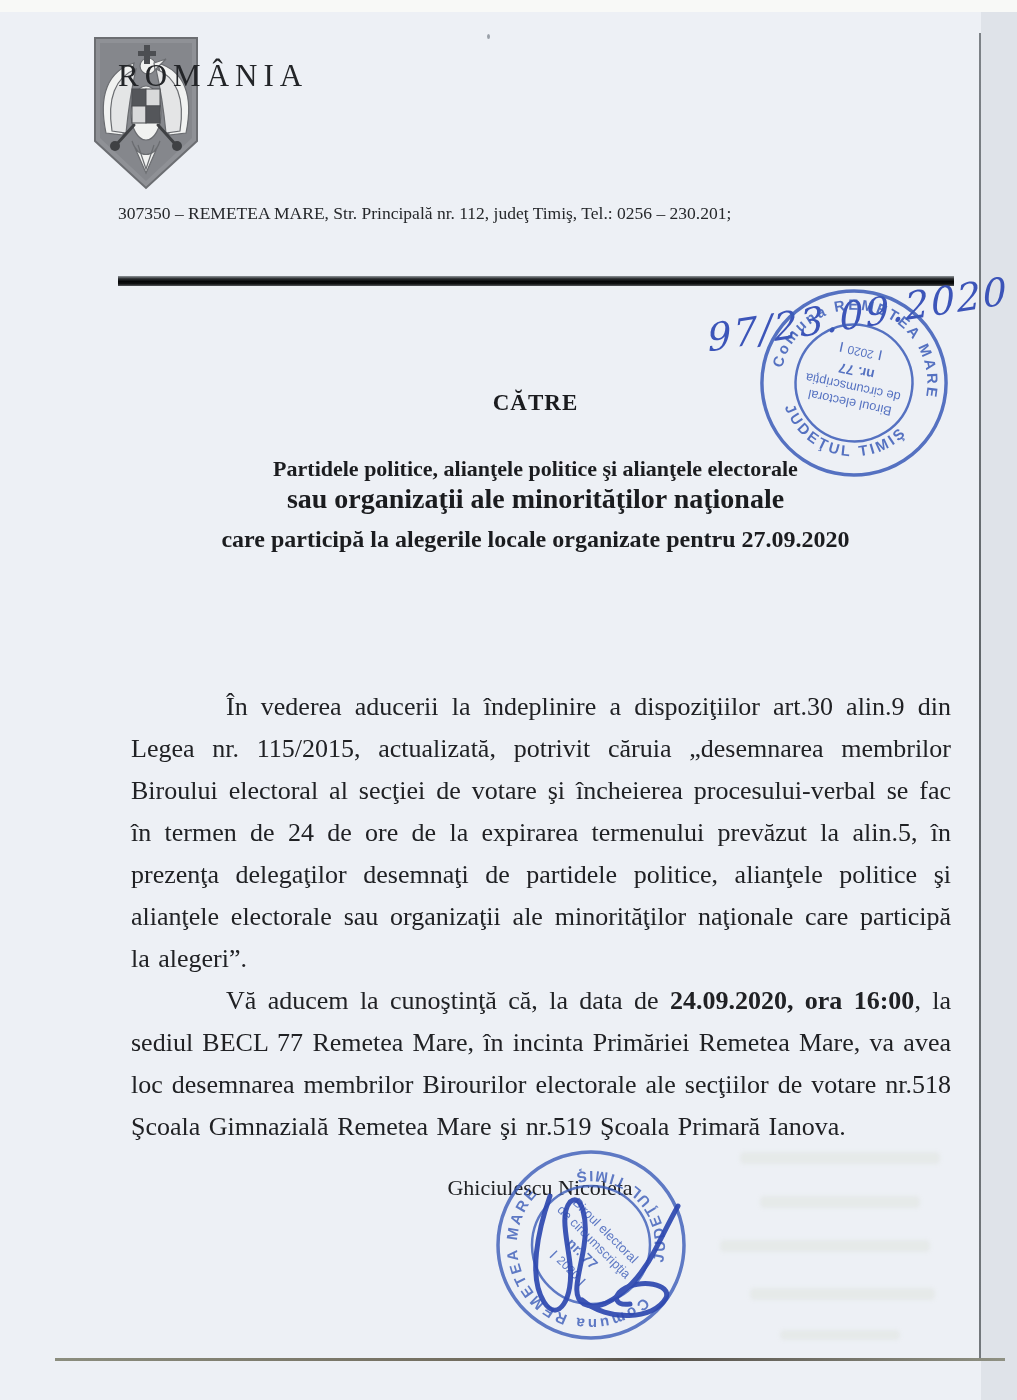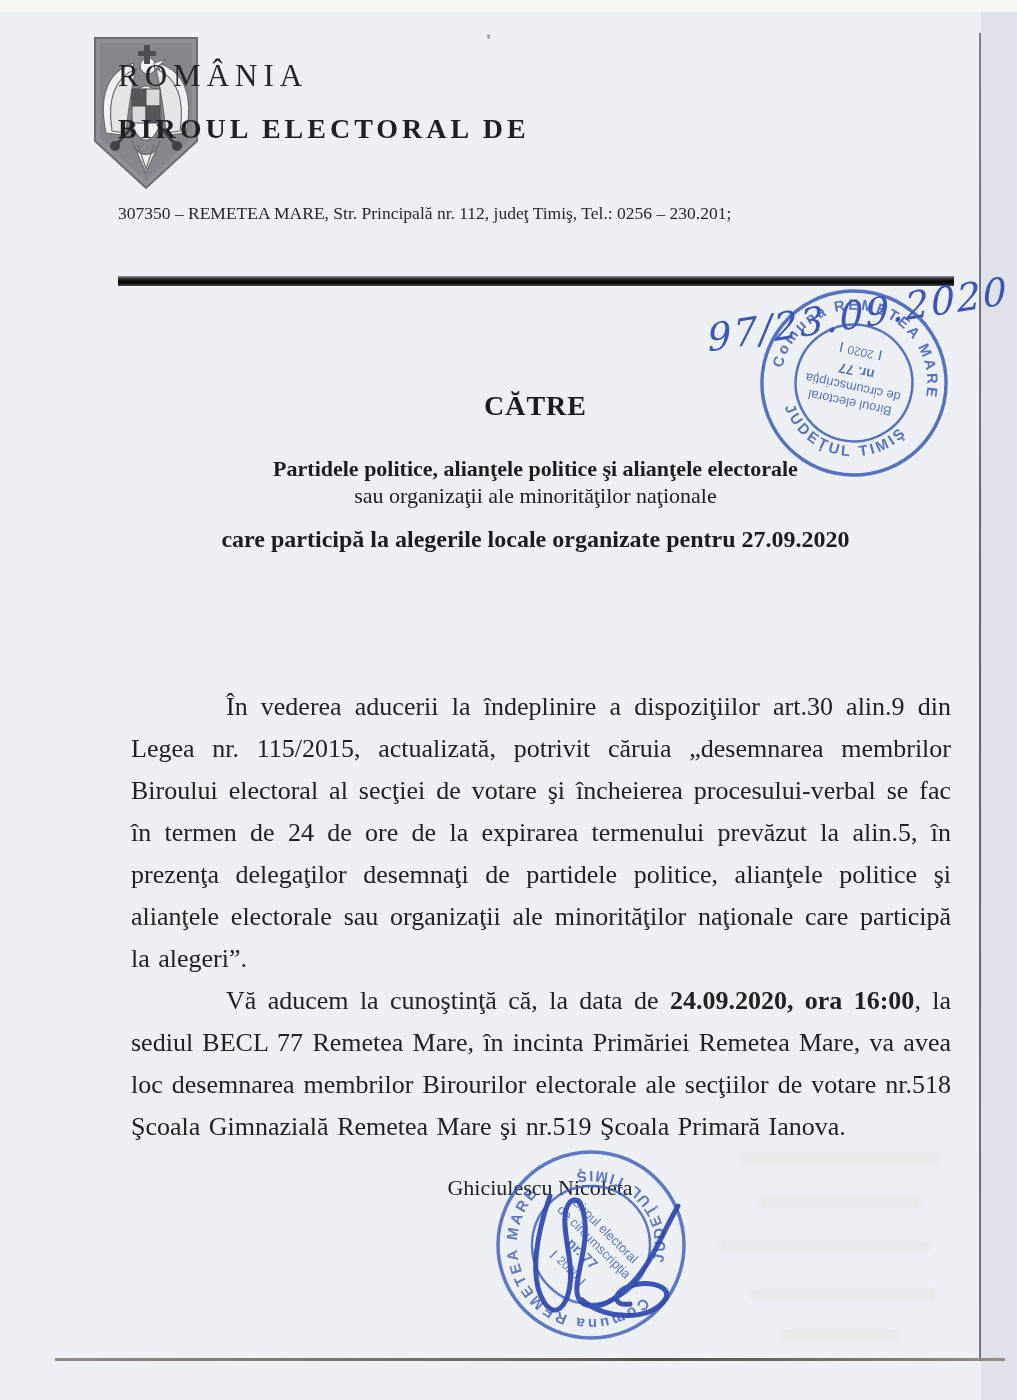--- a/index.html
+++ b/index.html
@@ -42,23 +42,23 @@
     font-family:"DejaVu Serif",serif;font-style:italic;
     font-size:38px;letter-spacing:2px;color:#2e48b4;opacity:.92;
   }
   
   .stamp{position:absolute;opacity:.85;}
   .stamp1{left:755px;top:284px;width:198px;height:198px;transform:rotate(12deg);}
   .stamp2{left:491px;top:1145px;width:200px;height:200px;transform:rotate(-135deg);opacity:.8;}
   .sig{position:absolute;left:512px;top:1182px;width:210px;height:150px;}
   
   .rcpt{position:absolute;left:118px;width:835px;text-align:center;color:#1b1c1f;}
-  .rcpt-salutation{top:390px;font-size:28px;font-weight:bold;letter-spacing:1px;}
+  .rcpt-salutation{top:390px;font-size:23px;font-weight:bold;letter-spacing:1px;}
   .rcpt-l1{top:456px;font-size:22px;font-weight:bold;}
-  .rcpt-l2{top:483px;font-size:22px;font-weight:normal;}
+  .rcpt-l2{top:483px;font-size:28px;font-weight:bold;}
   .rcpt-l3{top:526px;font-size:24px;font-weight:bold;}
   
   .body-text{
     position:absolute;left:131px;top:686px;width:820px;
     font-size:26px;line-height:42px;text-align:justify;
     color:#202124;word-spacing:2px;
   }
   .body-text p{margin:0;text-indent:95px;}
   
   .president{
@@ -108,21 +108,20 @@
   <g stroke="#3f4144" stroke-width="3" stroke-linecap="round">
     <line x1="46" y1="92" x2="28" y2="112"></line>
     <line x1="70" y1="92" x2="88" y2="112"></line>
   </g>
   <circle cx="27" cy="113" r="5" fill="#3f4144"></circle>
   <circle cx="89" cy="113" r="5" fill="#3f4144"></circle>
 </svg>
 
 <div class="hdr country">ROMÂNIA</div>
 <div class="hdr office">
-  <div>BIROUL ELECTORAL DE</div>
 </div>
 <div class="hdr addr">
   <div>307350 – REMETEA MARE, Str. Principală nr. 112, judeţ Timiş, Tel.: 0256 – 230.201;</div>
 </div>
 <div class="rule-heavy"></div>
 
 <div class="handnote">97/23.09.2020</div>
 
 <svg class="stamp stamp1" viewBox="0 0 200 200">
   <g fill="none" stroke="#3b5cb8">

